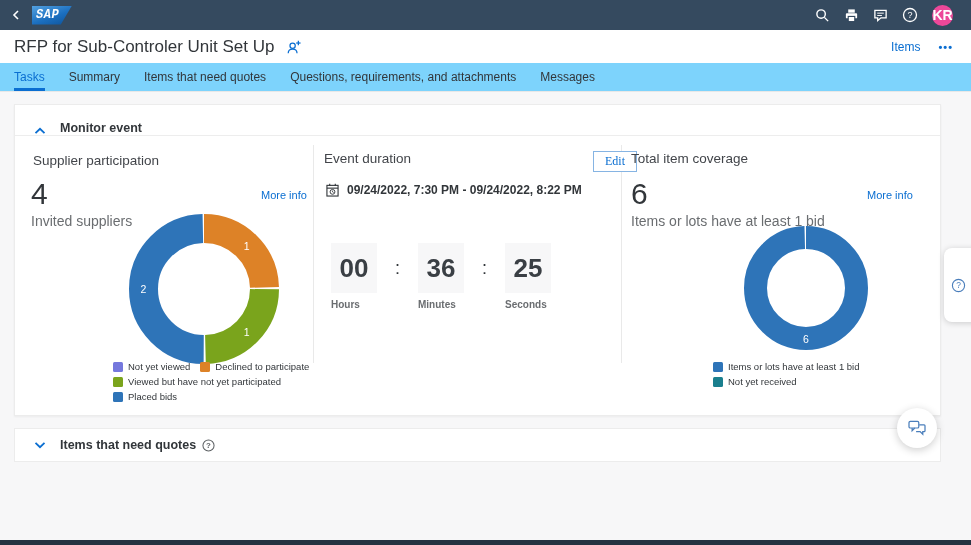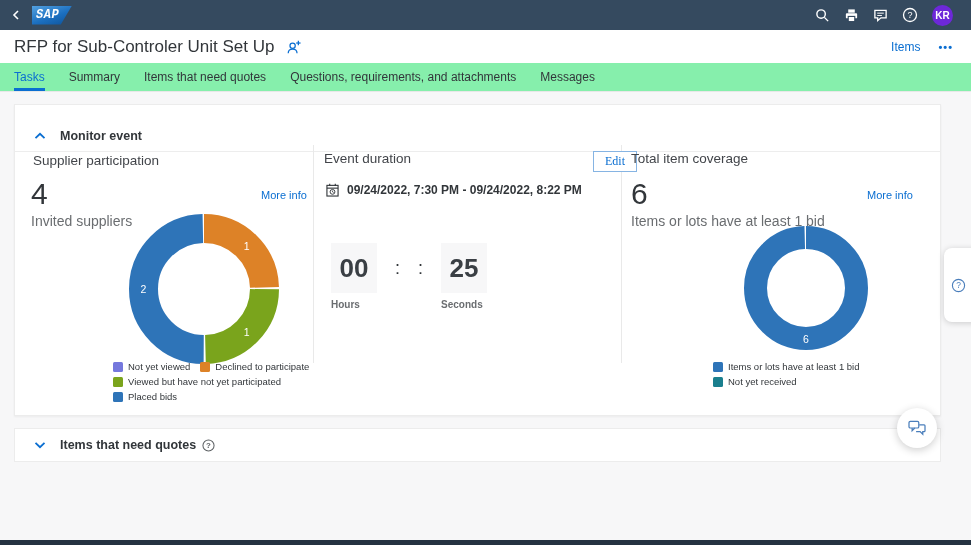--- a/index.html
+++ b/index.html
@@ -20,57 +20,57 @@
     height:19px; width:40px;
     background:linear-gradient(160deg,#53a1e0 0%,#1b6fc0 55%,#0d5196 100%);
     clip-path:polygon(0 0,100% 0,72% 100%,0 100%);
     display:flex; align-items:center; padding-left:4px;
     color:#fff; font-weight:bold; font-style:italic; font-size:12px;
     letter-spacing:.5px; cursor:pointer;font-family:Liberation Mono, monospace;
   }
   .shell-right { margin-left:auto; display:flex; align-items:center; gap:14px; }
   .shell-icon { display:flex; align-items:center; cursor:pointer; }
   .avatar {
-    width:21px; height:21px; border-radius:50%; background:#6d28d9;
-    color:#fff; font-size:10px; font-weight:bold;
+    width:21px; height:21px; border-radius:50%; background:#ec4899;
+    color:#fff; font-size:14px; font-weight:bold;
     display:flex; align-items:center; justify-content:center; cursor:pointer;
   }
   
   .page-header {
     position:absolute; left:0; top:30px; width:971px; height:33px;
     background:#fff; display:flex; align-items:center; padding:0 18px 0 14px;
   }
   .page-title { font-size:17px; color:#32363a; }
   .title-icon { margin-left:12px; display:flex; align-items:center; cursor:pointer; }
   .header-actions { margin-left:auto; display:flex; align-items:center; gap:18px; }
   .close-link { color:#0a6ed1; font-size:12px; cursor:pointer; }
   .overflow-btn { color:#0a6ed1; font-size:11px; letter-spacing:1px; cursor:pointer; font-weight:bold; }
   
   .tabbar {
     position:absolute; left:0; top:63px; width:971px; height:29px;
-    background:#86efac; border-bottom:1px solid #e8e8e8;
+    background:#7dd3fc; border-bottom:1px solid #e8e8e8;
     display:flex; align-items:stretch; gap:24px; padding:0 14px;
   }
   .tab {
     font-size:12px; color:#32363a; display:flex; align-items:center; cursor:pointer;
   }
   .tab.active { color:#0a6ed1; box-shadow:inset 0 -3px 0 #0a6ed1; }
   
   .content-bg {
     position:absolute; left:0; top:92px; width:971px; height:449px;
     background:#f7f7f8;
   }
   .card {
     position:absolute; left:14px; top:104px; width:927px; height:312px;
     background:#fff; border:1px solid #ececec;
     box-shadow:0 1px 2px rgba(0,0,0,0.05);
   }
   .card-header {
     height:31px; border-bottom:1px solid #ededed;
-    display:flex; align-items:center; padding-left:19px; gap:14px;margin-top:16px;
+    display:flex; align-items:flex-end; padding-left:19px; gap:14px;
   }
   .card-header-title { font-size:12.5px; font-weight:bold; color:#32363a; }
   .chev { display:flex; align-items:center; cursor:pointer; }
   .divider-v { position:absolute; top:40px; width:1px; height:218px; background:#e9e9e9; }
   .col-title { position:absolute; font-size:13.5px; color:#42454a; }
   .big-num { position:absolute; font-size:30px; font-weight:400; color:#32363a; line-height:1; }
   .num-sub { position:absolute; font-size:14px; color:#6a6d70; }
   .more-info { position:absolute; font-size:11px; color:#0a6ed1; cursor:pointer; }
   .donut { position:absolute; }
   .legend { position:absolute; display:flex; flex-wrap:wrap; column-gap:10px; row-gap:4px; }
@@ -241,20 +241,24 @@
         </svg>
     </span>
     <span class="date-text">09/24/2022, 7:30 PM - 09/24/2022, 8:22 PM</span>
   </div>
   <div class="timer">
     <div class="timer-unit">
       <div class="timer-box">00</div>
       <span class="timer-label">Hours</span>
     </div>
     <span class="timer-colon">:</span>
+    <div class="timer-unit">
+      <div class="timer-box">36</div>
+      <span class="timer-label">Minutes</span>
+    </div>
     <span class="timer-colon">:</span>
     <div class="timer-unit">
       <div class="timer-box">25</div>
       <span class="timer-label">Seconds</span>
     </div>
   </div>
 
   <span class="col-title" style="left:616px; top:46px;">Total item coverage</span>
   <span class="big-num" style="left:616px; top:74px;">6</span>
   <span class="num-sub" style="left:616px; top:108px;">Items or lots have at least 1 bid</span>

